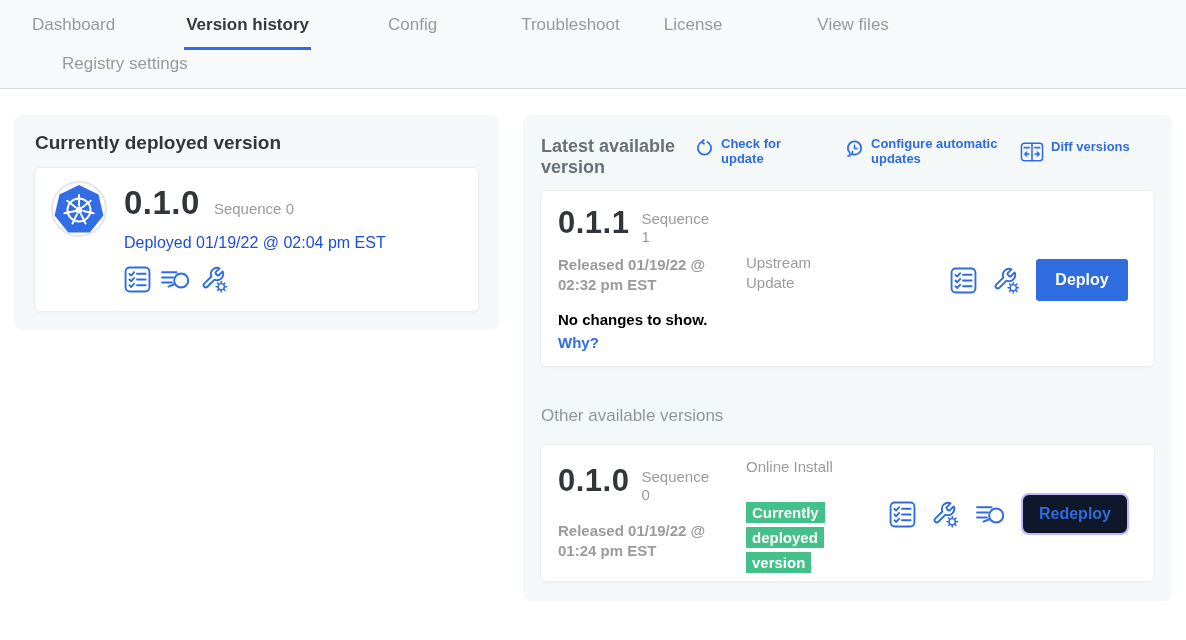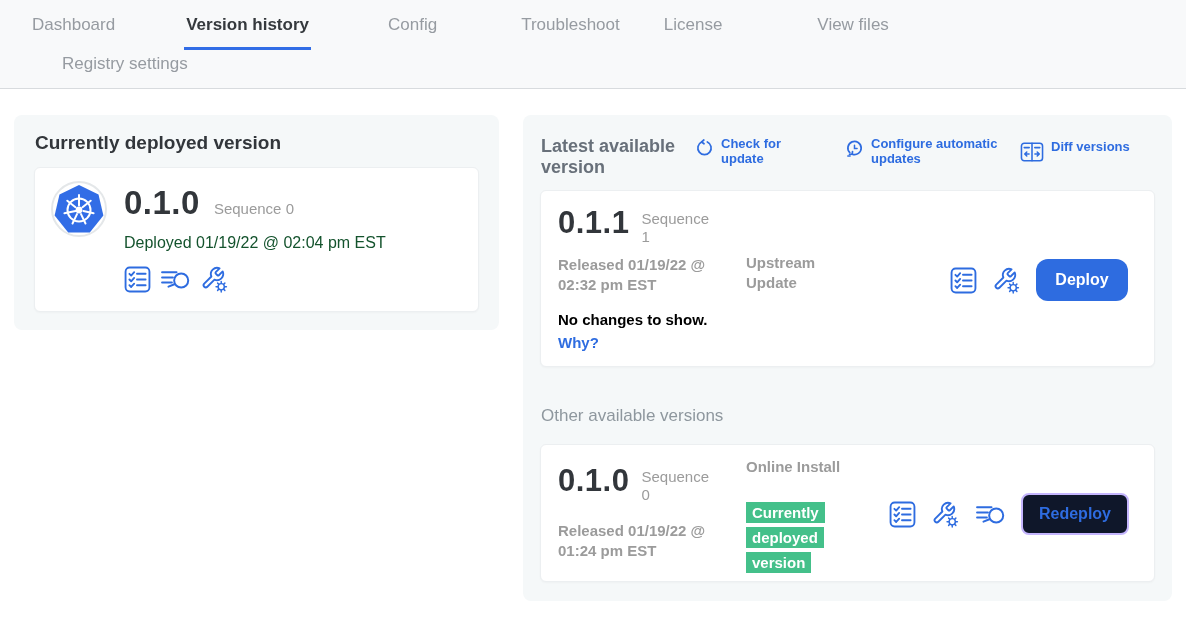--- a/index.html
+++ b/index.html
@@ -23,21 +23,21 @@
     box-shadow:0 1px 2px rgba(0,0,0,.03); }
 
   
   .deployed { left:14px; top:26px; width:485px; height:215px; }
   .deployed h2 { position:absolute; left:21px; top:17px; font-size:19px; color:#32363b; }
   .deployed-inner { left:20px; top:52px; width:445px; height:145px; padding:13px 16px; display:flex; }
   .dep-text { margin-left:17px; padding-top:3px; }
   .ver-row { display:flex; align-items:baseline; }
   .ver-big { font-size:33px; font-weight:800; color:#32363b; letter-spacing:.5px; }
   .seq { font-size:15px; color:#9b9b9b; margin-left:14px; }
-  .dep-when { margin-top:12px; font-size:16px; font-weight:500; color:#14532d; }
+  .dep-when { margin-top:12px; font-size:16px; font-weight:500; color:#1d4ed8; }
   .icon-row { margin-top:13px; display:flex; align-items:center; gap:9px; }
   .icon-btn { color:#2e6ce0; cursor:pointer; display:inline-flex; }
   .icon-btn svg { display:block; }
 
   
   .latest { left:523px; top:26px; width:649px; height:486px; }
   .latest-head { position:absolute; left:18px; top:21px; width:160px;
     font-size:18px; font-weight:bold; color:#68707a; line-height:1.15; }
   .hlink { position:absolute; display:flex; gap:7px; color:#2e6ce0; font-weight:bold;
     font-size:13px; line-height:1.15; cursor:pointer; text-decoration:none; }
@@ -46,29 +46,29 @@
   .lnk-auto  { left:322px; top:22px; width:165px; }
   .lnk-diff  { left:497px; top:25px; }
 
   .card1 { left:17px; top:75px; width:615px; height:177px; }
   .card2 { left:17px; top:329px; width:615px; height:138px; }
   .vrow { position:absolute; left:17px; display:flex; }
   .vrow .ver-big { font-size:31px; }
   .vrow .seq { width:72px; line-height:1.2; margin-left:12px; padding-top:5px; }
   .released { position:absolute; left:17px; width:185px; font-size:15px; font-weight:bold;
     color:#9b9b9b; line-height:1.3; }
-  .source { position:absolute; left:205px; width:100px; font-size:15px; font-weight:bold;
+  .source { position:absolute; left:205px; width:100px; font-size:15px; font-weight:normal;
     color:#9b9b9b; line-height:1.3; }
   .note { position:absolute; left:17px; top:120px; font-size:15px; color:#000000;font-weight:bold; }
   .why { position:absolute; left:17px; top:143px; font-size:15px; font-weight:bold;
     color:#2e6ce0; cursor:pointer; text-decoration:none; }
   .actions { position:absolute; display:flex; align-items:center; gap:15px; }
   .a1 { right:26px; top:68px; height:42px; }
   .a2 { right:25px; top:48px; height:42px; }
-  .btn-deploy { background:#2e6ce0; color:#fff; border:none; border-radius:12px;
+  .btn-deploy { background:#2e6ce0; color:#fff; border:none; border-radius:3px;
     font-family:inherit; font-size:16px; font-weight:bold; width:92px; height:42px; cursor:pointer; }
   .btn-redeploy { background:#0f172a; color:#2e6ce0; border:2px solid #c4b5fd; border-radius:8px;
     font-family:inherit; font-size:16px; font-weight:bold; width:108px; height:42px; cursor:pointer; }
   .other-title { position:absolute; left:18px; top:291px; font-size:17px; color:#8e979e; }
   .badge-wrap { position:absolute; left:205px; top:56px; width:92px; line-height:1.55; }
   .badge { display:inline; background:#44c08a; color:#fff; font-size:15px; font-weight:bold;
     padding:2px 6px; -webkit-box-decoration-break:clone; box-decoration-break:clone; }
 
   .k8s-logo { flex:none; }
 </style>

